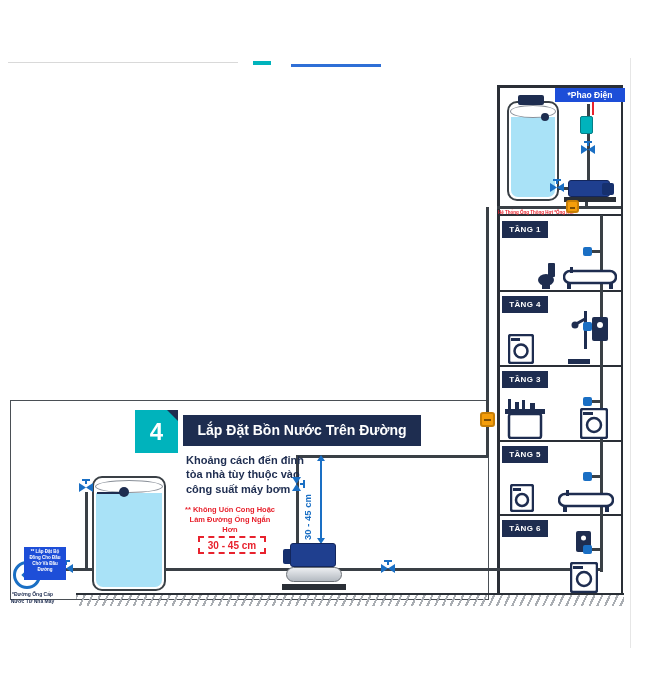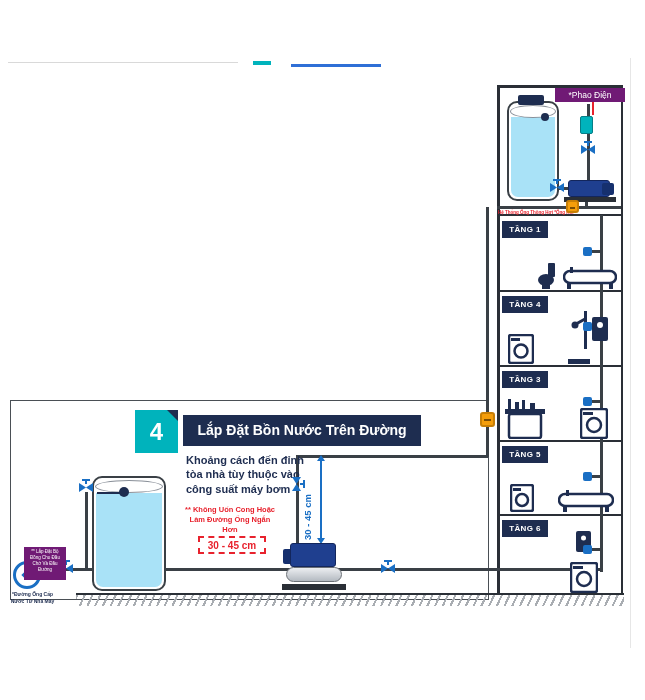--- a/index.html
+++ b/index.html
@@ -49,21 +49,21 @@
   .red-text{ position:absolute; color:#e8222d; font-weight:bold; z-index:4; }
   .dashed-box{
     position:absolute; border:2px dashed #e8222d; color:#e8222d; font-weight:bold;
     font-size:10px; text-align:center; z-index:4;
   }
   .vtext{ position:absolute; color:#1a6fc4; font-weight:bold; font-size:9.5px; white-space:nowrap;
     transform:rotate(-90deg); transform-origin:left top; z-index:4; }
   .dim-line{ position:absolute; width:2px; background:#1a6fc4; z-index:3; }
   .tri-up{ position:absolute; width:0; height:0; border-left:4px solid transparent; border-right:4px solid transparent; border-bottom:6px solid #1a6fc4; z-index:3;}
   .tri-down{ position:absolute; width:0; height:0; border-left:4px solid transparent; border-right:4px solid transparent; border-top:6px solid #1a6fc4; z-index:3;}
-  .red-tag{ position:absolute; background:#701a75; color:#fff; font-weight:normal; text-align:center; z-index:6; }
+  .red-tag{ position:absolute; background:#1d4ed8; color:#fff; font-weight:bold; text-align:center; z-index:6; }
   .tiny-note{ position:absolute; color:#1e2d50; font-weight:bold; text-align:center; z-index:5; }
   .ground{
     position:absolute; border-top:2.5px solid #2a2f36;
     background:repeating-linear-gradient(115deg,#a9adb2 0 2px,transparent 2px 7px); z-index:1;
   }
   .float-switch{ position:absolute; background:#00b3bc; border:1.5px solid #067e86; border-radius:2px; z-index:5; }
   .fixture{ position:absolute; z-index:3; line-height:0; }
   .cap{ position:absolute; background:#1e2d50; border-radius:2px; z-index:4; }
   .source-circle{
     position:absolute; width:28px; height:28px; border:3px solid #1a6fc4; border-radius:50%;

